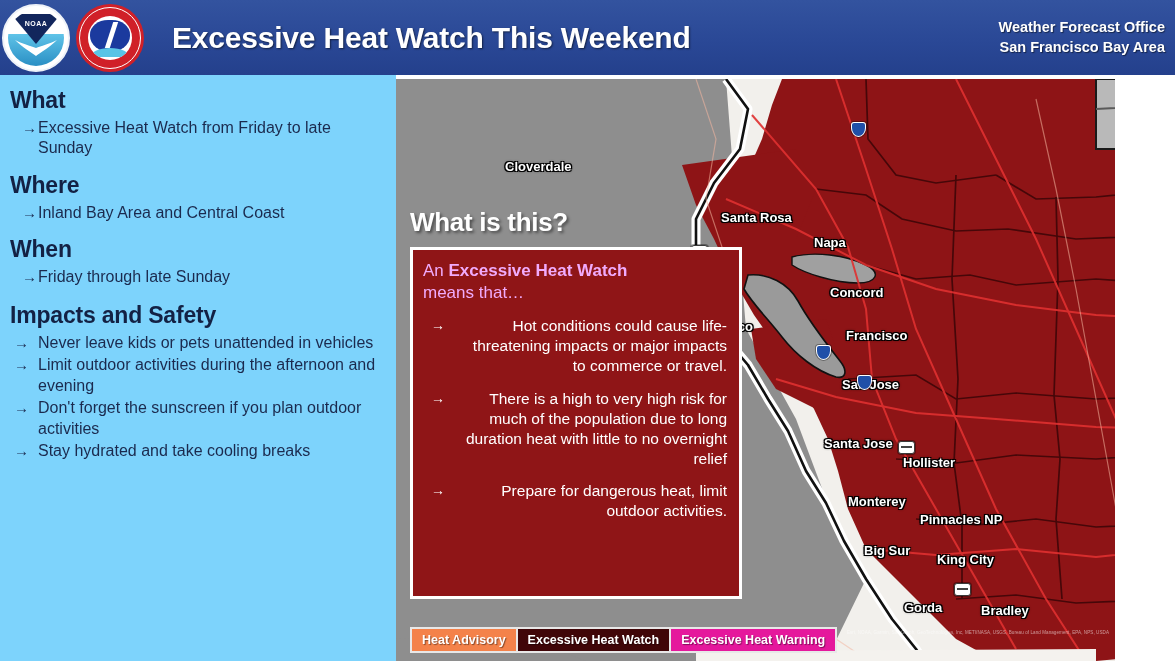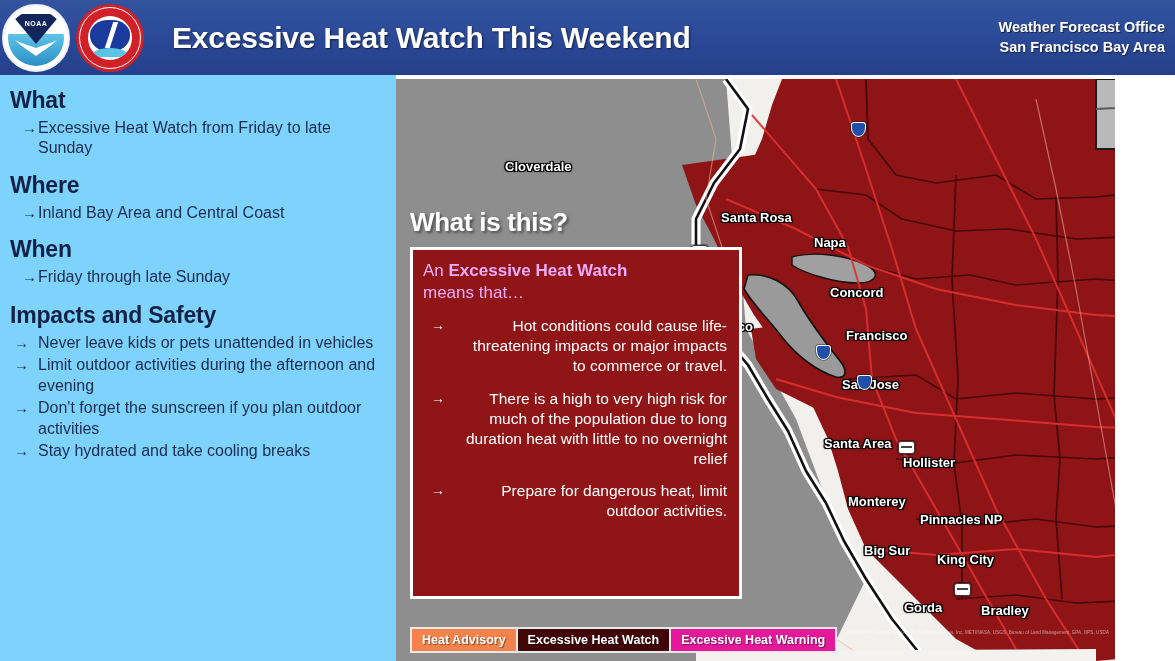--- a/index.html
+++ b/index.html
@@ -443,21 +443,21 @@
     <path d="M300,572 L700,570 L700,582 L300,582 Z" fill="#f4f2ee"></path>
   </svg>
 
   <div class="city" style="left:109px; top:80px;">Cloverdale</div>
   <div class="city" style="left:325px; top:131px;">Santa Rosa</div>
   <div class="city" style="left:418px; top:156px;">Napa</div>
   <div class="city" style="left:434px; top:206px;">Concord</div>
   <div class="city" style="left:268px; top:240px;">San Francisco</div>
   <div class="city" style="left:450px; top:249px;">Francisco</div>
   <div class="city" style="left:446px; top:298px;">San Jose</div>
-  <div class="city" style="left:428px; top:357px;">Santa Area</div>
+  <div class="city" style="left:428px; top:357px;">Santa Jose</div>
   <div class="city" style="left:507px; top:376px;">Hollister</div>
   <div class="city" style="left:452px; top:415px;">Monterey</div>
   <div class="city" style="left:524px; top:433px;">Pinnacles NP</div>
   <div class="city" style="left:468px; top:464px;">Big Sur</div>
   <div class="city" style="left:541px; top:473px;">King City</div>
   <div class="city" style="left:508px; top:521px;">Gorda</div>
   <div class="city" style="left:585px; top:524px;">Bradley</div>
 
   <div class="shield" style="left:455px; top:43px;"></div>
   <div class="shield us" style="left:295px; top:166px;"></div>

